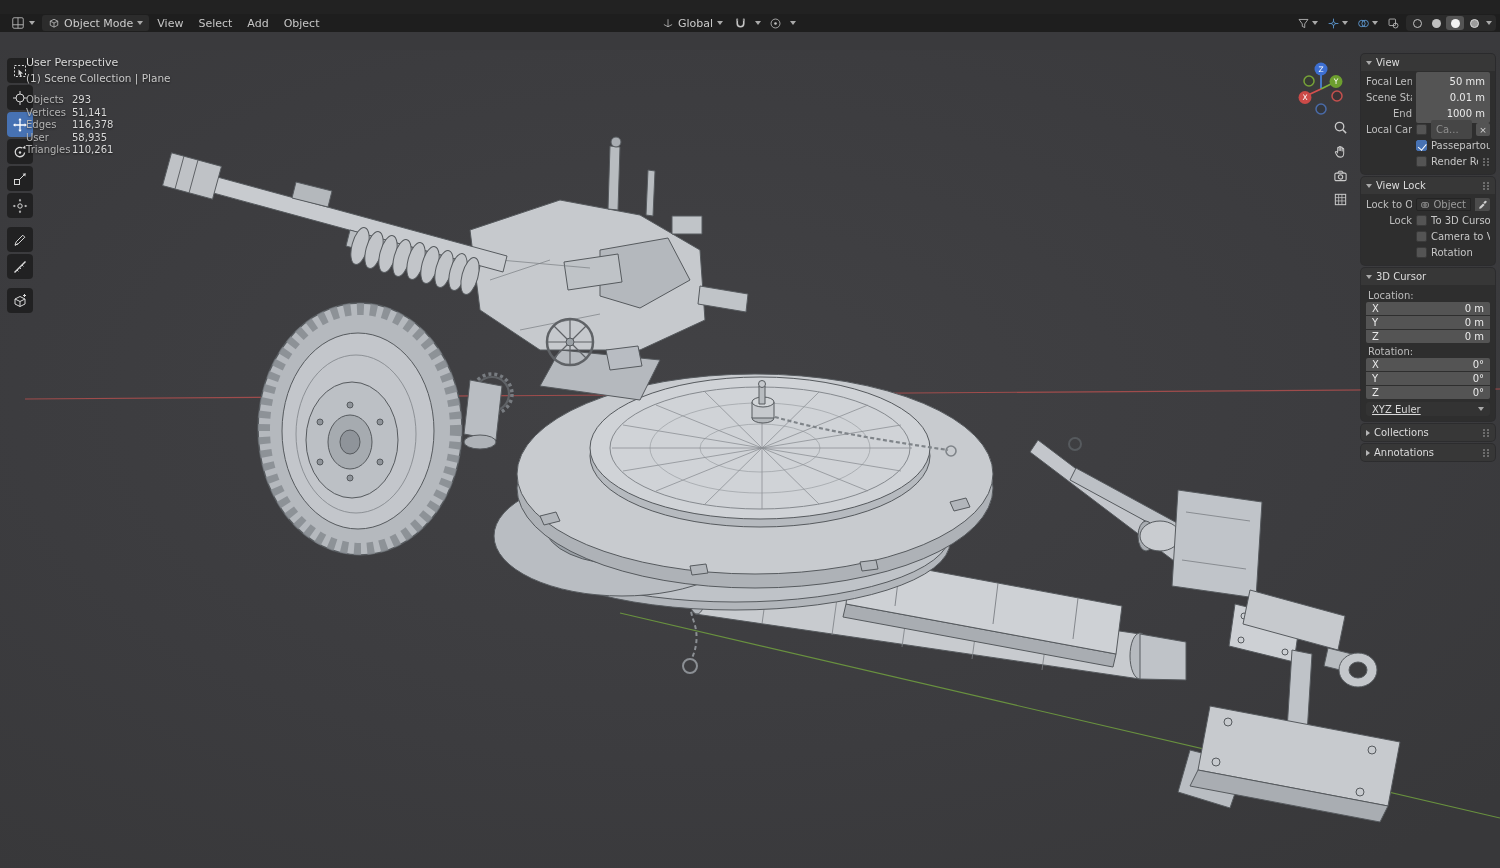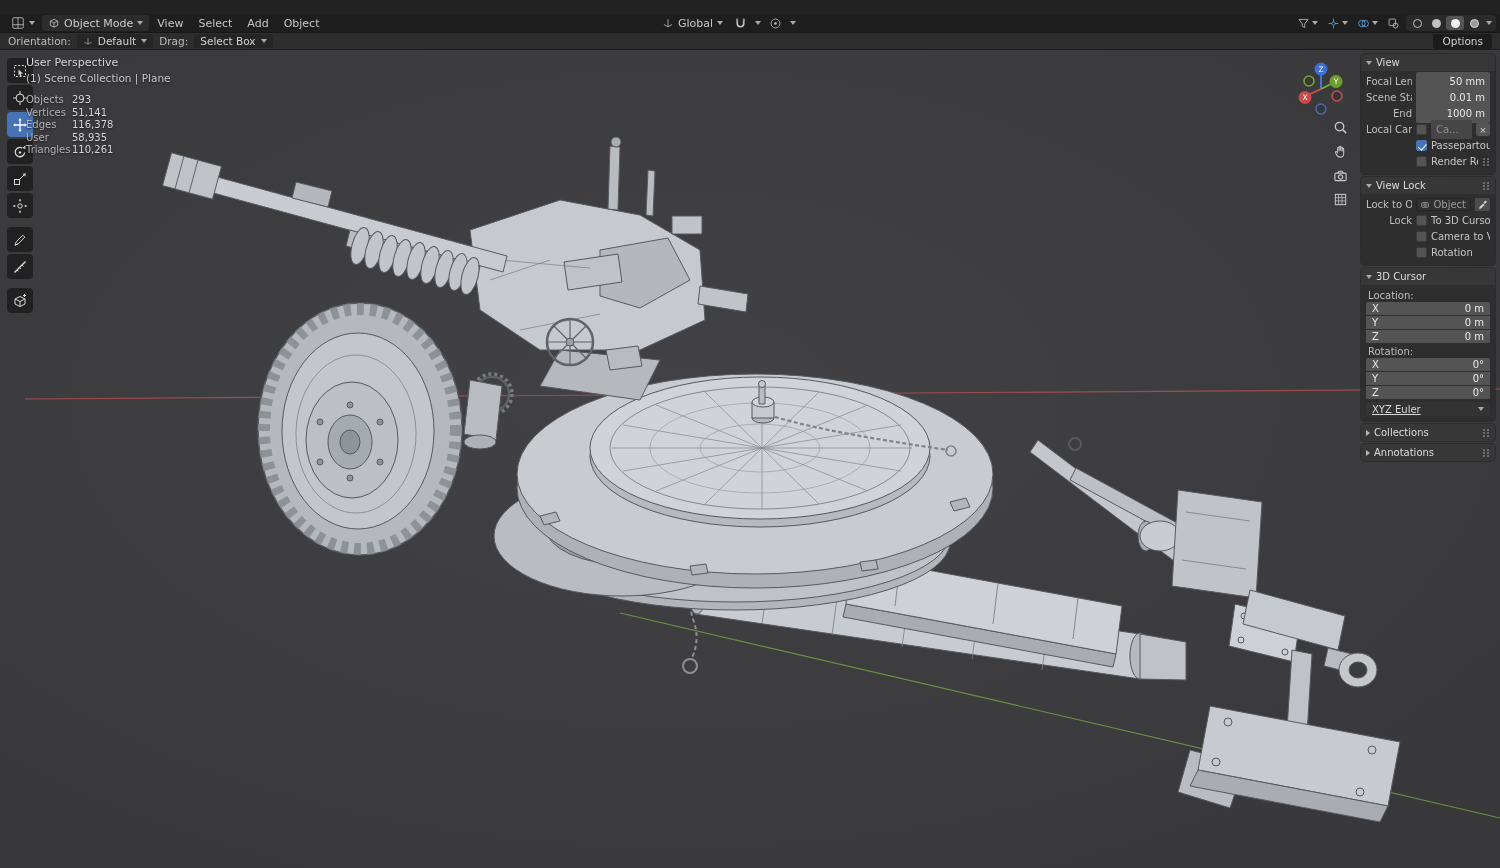--- a/index.html
+++ b/index.html
@@ -199,38 +199,20 @@
             <span class="ball b-mat"></span>
           </span>
         <span class="sh">
             <span class="ball b-rend"></span>
           </span>
         <span class="cdn" style="margin:0 2px;"></span>
       </div>
     </div>
   </header>
 
-  <div class="toolheader">
-    <span>Orientation:</span>
-    <div class="th-chip">
-      <svg width="10" height="10" viewBox="0 0 16 16">
-        <path d="M8 13V3M8 13l-5.5-3M8 13l5.5-3" stroke="#bdbdbd" fill="none"></path>
-      </svg>
-      <span>Default</span>
-      <span class="cdn"></span>
-    </div>
-    <span>Drag:</span>
-    <div class="th-chip">
-      <span>Select Box</span>
-      <span class="cdn"></span>
-    </div>
-    <div class="options-btn">
-      <span>Options</span>
-    </div>
-  </div>
 
   <div class="viewport">
 
     <svg class="scene" width="1500" height="832" viewBox="0 0 1500 832">
 
       <line x1="25" y1="349" x2="1500" y2="339" stroke="#b8504f" stroke-width="1.2" opacity="0.8"></line>
       <line x1="620" y1="563" x2="1500" y2="768" stroke="#6e9b3f" stroke-width="1.2" opacity="0.9"></line>
 
       <g stroke="#565a5e" stroke-width="1" fill="#c8cbcf" stroke-linejoin="round">
 

